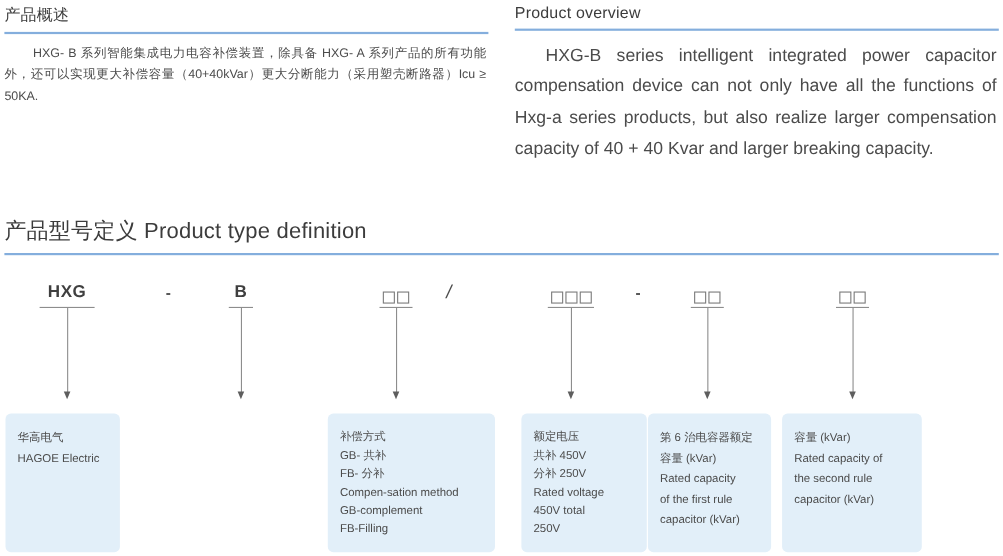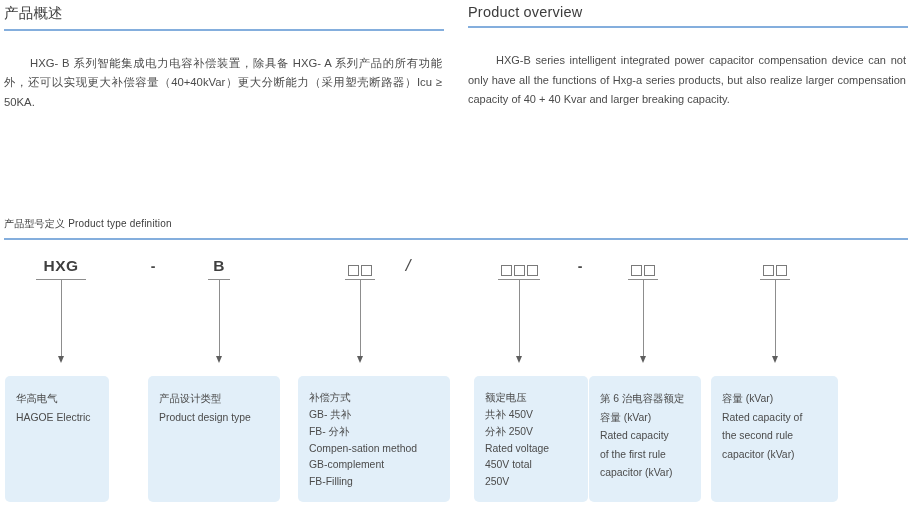--- a/index.html
+++ b/index.html
@@ -41,42 +41,41 @@
   .sec-rule {
     height: 2px;
     background: #84aedd;
     width: 100%;
   }
 
   .body-text {
     font-size: 11.3px;
     line-height: 1.72;
     color: #4b4b4b;
-    margin-top: 23px;
+    margin-top: 9px;
     text-indent: 26px;
     text-align: justify;
     padding-right: 2px;
   }
   .body-text.en {
     text-indent: 28px;
-    font-size: 11px;
+    font-size: 16px;
     line-height: 1.78;
   }
 
   
   .typedef {
     position: absolute;
     top: 196px;
     left: 4px;
     width: 904px;
   }
   .typedef .sec-title {
-    font-size: 10px;
+    font-size: 20px;
     padding-bottom: 7px;
-    margin-top: 21px;
   }
 
   
   .diagram {
     position: absolute;
     top: 256px;
     left: 0;
     width: 912px;
     height: 120px;
     text-decoration: underline;
@@ -249,24 +248,20 @@
     <div class="arrowhead" style="left: 640px; top: 100px;"></div>
     <div class="leader" style="left: 775px; top: 24px; height: 80px;"></div>
     <div class="arrowhead" style="left: 772px; top: 100px;"></div>
   </div>
 
 <div class="boxes" id="boxes">
     <div class="infobox" style="left: 5px; width: 104px;">
       <div class="line">华高电气</div>
       <div class="line">HAGOE Electric</div>
     </div>
-    <div class="infobox" style="left: 148px; width: 132px;">
-      <div class="line">产品设计类型</div>
-      <div class="line">Product design type</div>
-    </div>
     <div class="infobox tight" style="left: 298px; width: 152px;">
       <div class="line">补偿方式</div>
       <div class="line">GB- 共补</div>
       <div class="line">FB- 分补</div>
       <div class="line">Compen-sation method</div>
       <div class="line">GB-complement</div>
       <div class="line">FB-Filling</div>
     </div>
     <div class="infobox tight" style="left: 474px; width: 114px;">
       <div class="line">额定电压</div>

